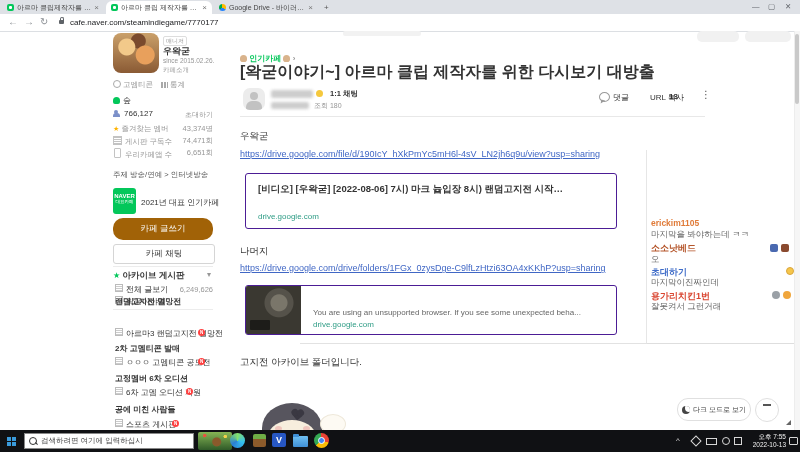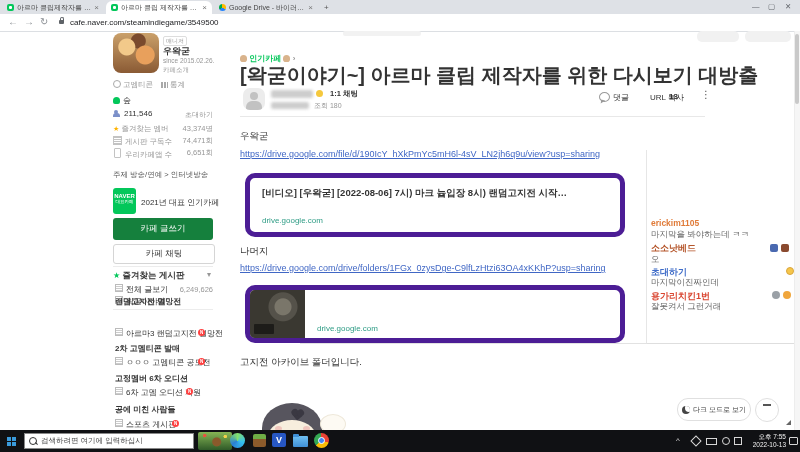--- a/index.html
+++ b/index.html
@@ -2,21 +2,21 @@
 <html><head>
 <meta charset="utf-8">
 <style>
   html,body{margin:0;padding:0;}
   body{width:800px;height:452px;position:relative;overflow:hidden;background:#fff;
        font-family:"Liberation Sans","DejaVu Sans",sans-serif;color:#333;}
   .t{position:absolute;white-space:nowrap;}
   .r{position:absolute;}
   .f6{font-size:6px}.f65{font-size:6.5px}.f7{font-size:7px}.f75{font-size:7.5px}
   .f8{font-size:8px}.f85{font-size:8.5px}.f9{font-size:9px}.f95{font-size:9.5px}
-  .f10{font-size:10px}.f14{font-size:20px}
+  .f10{font-size:10px}.f14{font-size:16px}
   .b{font-weight:bold}.gray{color:#979797}.dgray{color:#666}.dark{color:#333}
   .green{color:#03c75a}.teal{color:#2e9c85}
   .link{color:#4067c5;text-decoration:underline;}
   
   .tabstrip{position:absolute;left:0;top:0;width:800px;height:14px;background:#dee1e6;}
   .tab{position:absolute;top:1px;height:13px;display:flex;align-items:center;gap:3px;
        padding:0 5px;box-sizing:border-box;font-size:7px;color:#444;overflow:hidden;}
   .tab.active{background:#fff;border-radius:6px 6px 0 0;}
   .tab .lbl{overflow:hidden;text-overflow:ellipsis;white-space:nowrap;flex:1;}
   .fav{width:7px;height:7px;border-radius:2px;flex:none;}
@@ -24,21 +24,21 @@
   .fav.naver::after{content:"";position:absolute;left:2px;top:2px;width:3px;height:3px;background:#fff;border-radius:1px;}
   .fav.gdrive{background:conic-gradient(#ffba00 0 33%,#2684fc 33% 66%,#00ac47 66% 100%);border-radius:50%;}
   .tclose{color:#777;font-size:8px;flex:none;}
   .addrbar{position:absolute;left:0;top:14px;width:800px;height:17px;background:#fff;border-bottom:1px solid #dcdfe3;}
   .navic{position:absolute;top:16px;font-size:10px;color:#8b8f94;line-height:12px;}
   .lock{position:absolute;left:59px;top:20px;width:5px;height:4px;background:#5f6368;border-radius:1px;}
   .lock::before{content:"";position:absolute;left:0.5px;top:-3px;width:2.5px;height:3px;border:1px solid #5f6368;border-bottom:none;border-radius:2px 2px 0 0;}
   .winctl{position:absolute;top:2px;font-size:7.5px;color:#5f6368;}
   
   .chip{position:absolute;border:1px solid #ddd;border-radius:2px;color:#979797;font-size:6px;padding:0 2px;line-height:8px;}
-  .btn-dark{position:absolute;background:#15803d;color:#fff;border-radius:3px;display:flex;align-items:center;justify-content:center;}
+  .btn-dark{position:absolute;background:#a16207;color:#fff;border-radius:10px;display:flex;align-items:center;justify-content:center;}
   .btn-light{position:absolute;background:#fff;border:1px solid #d5d5d5;border-radius:3px;color:#333;display:flex;align-items:center;justify-content:center;}
   .hr{position:absolute;height:1px;background:#ececec;}
   .bic{display:inline-block;width:6px;height:6px;border:1px solid #bbb;margin-right:3px;
        background:repeating-linear-gradient(#fff 0 1px,#ccc 1px 2px);vertical-align:0;}
   .nbadge{position:absolute;width:7px;height:7px;border-radius:50%;background:#ff4040;color:#fff;
           font-size:4.5px;font-weight:bold;text-align:center;line-height:7px;}
   .shield{position:absolute;left:113px;top:188px;width:23px;height:26px;background:#03c75a;border-radius:3px;
           color:#fff;text-align:center;}
   .icon-gear{display:inline-block;width:6px;height:6px;border:1.5px solid #a9a9a9;border-radius:50%;vertical-align:-1px;margin-right:2px;}
   .icon-bars{display:inline-block;width:7px;height:6px;margin:0 2px 0 8px;vertical-align:-1px;
@@ -52,21 +52,21 @@
   .icon-phone{display:inline-block;width:5px;height:8px;border:1px solid #c3c3c3;border-radius:1px;margin:0 4px 0 1px;vertical-align:-1px;}
   .star{color:#ffb300;}
   
   .avatar{position:absolute;left:243px;top:88px;width:22px;height:22px;border-radius:7px;background:#ececec;overflow:hidden;}
   .avatar::before{content:"";position:absolute;left:7px;top:4px;width:8px;height:8px;border-radius:50%;background:#c2c2c2;}
   .avatar::after{content:"";position:absolute;left:3px;top:13px;width:16px;height:10px;border-radius:6px 6px 0 0;background:#c2c2c2;}
   .blur{position:absolute;background:#cdcdcd;border-radius:2px;filter:blur(1.6px);}
   .ydot{position:absolute;width:7px;height:7px;border-radius:50%;background:#f5c83d;}
   .bubble{position:absolute;width:9px;height:8px;border:1px solid #9a9a9a;border-radius:50%;}
   .bubble::after{content:"";position:absolute;left:1px;bottom:-3px;border:2px solid transparent;border-top-color:#9a9a9a;border-left-color:#9a9a9a;width:0;height:0;transform:rotate(10deg);}
-  .card{position:absolute;border:5px solid #4c1d95;border-radius:10px;background:#fff;}
+  .card{position:absolute;border:1px solid #4c1d95;border-radius:3px;background:#fff;}
   .thumb{position:absolute;left:0;top:0;width:55px;height:100%;
      background:radial-gradient(circle at 60% 35%, #7a766a 0 8px, #55524a 9px 14px, #3a3831 15px),
                 linear-gradient(160deg,#8a8672,#57544a 55%,#23221e);}
   .thumb::after{content:"";position:absolute;left:4px;bottom:4px;width:20px;height:10px;background:#1d1c19;border-radius:1px;}
   
   .overlay{position:absolute;left:646px;top:150px;width:150px;height:193px;background:transparent;
            border-left:1px solid #e6e6e6;border-bottom:1px solid #dedede;}
   .badge-sq{position:absolute;width:8px;height:8px;border-radius:2px;}
   .badge-ci{position:absolute;width:8px;height:8px;border-radius:50%;}
   
@@ -141,41 +141,41 @@
   <div class="t f8" style="left:324px;top:3px;color:#555;">+</div>
   <span class="winctl" style="left:752px;">—</span>
   <span class="winctl" style="left:768px;">▢</span>
   <span class="winctl" style="left:785px;">✕</span>
 </div>
 <div class="addrbar"></div>
 <span class="navic" style="left:8px;">←</span>
 <span class="navic" style="left:24px;">→</span>
 <span class="navic" style="left:40px;">↻</span>
 <span class="lock"></span>
-<div class="t f8" style="left:70px;top:18px;color:#202124;">cafe.naver.com/steamindiegame/3549500</div>
+<div class="t f8" style="left:70px;top:18px;color:#202124;">cafe.naver.com/steamindiegame/7770177</div>
 
 <div class="r" style="left:343px;top:31px;width:78px;height:5px;background:#f2f2f2;border-radius:2px;"></div>
 <div class="r" style="left:697px;top:31px;width:42px;height:11px;background:#f1f1f1;border-radius:5px;"></div>
 <div class="r" style="left:745px;top:31px;width:46px;height:11px;background:#f1f1f1;border-radius:5px;"></div>
 
 <div class="r" style="left:113px;top:33px;width:46px;height:40px;border-radius:8px;overflow:hidden;
      background:radial-gradient(circle at 30% 35%, #f2c98a 0 8px, transparent 9px),
                 radial-gradient(circle at 70% 55%, #e8a05c 0 9px, transparent 10px),
                 radial-gradient(circle at 55% 20%, #7a4a2d 0 7px, transparent 8px),
                 linear-gradient(#caa06a,#8a5a34);"></div>
 <span class="chip" style="left:163px;top:36px;">매니저</span>
 <div class="t f9 b dark" style="left:163px;top:45px;">우왁굳</div>
 <div class="t f65 gray" style="left:163px;top:57px;">since 2015.02.26.</div>
 <div class="t f65 gray" style="left:163px;top:66px;">카페소개</div>
 
 <div class="t f75 gray" style="left:113px;top:80px;"><span class="icon-gear"></span><span>고멤티콘</span><span class="icon-bars"></span><span>통계</span></div>
 
 <div class="t f8 dark" style="left:113px;top:95px;"><span class="icon-tree"></span><span>숲</span></div>
 
-<div class="t f8 dark" style="left:113px;top:109px;"><span class="icon-people"></span><span>211,546</span></div>
+<div class="t f8 dark" style="left:113px;top:109px;"><span class="icon-people"></span><span>766,127</span></div>
 <div class="t f7 gray" style="right:587px;top:110px;">초대하기</div>
 
 <div class="t f75 gray" style="left:113px;top:124px;"><span class="star f7">★</span> <span>즐겨찾는 멤버</span></div>
 <div class="t f75 gray" style="right:587px;top:124px;">43,374명</div>
 <div class="t f75 gray" style="left:113px;top:136px;"><span class="icon-board"></span><span>게시판 구독수</span></div>
 <div class="t f75 gray" style="right:587px;top:136px;">74,471회</div>
 <div class="t f75 gray" style="left:113px;top:148px;"><span class="icon-phone"></span><span>우리카페앱 수</span></div>
 <div class="t f75 gray" style="right:587px;top:148px;">6,651회</div>
 
 <div class="t f75" style="left:113px;top:170px;color:#555;">주제 방송/연예 &gt; 인터넷방송</div>
@@ -183,21 +183,21 @@
 <div class="shield">
   <div class="f6 b" style="margin-top:5px;">NAVER</div>
   <div style="font-size:4.5px;">대표카페</div>
 </div>
 <div class="t f8 dark" style="left:141px;top:197px;">2021년 대표 인기카페</div>
 
 <div class="btn-dark f85" style="left:113px;top:218px;width:100px;height:22px;">카페 글쓰기</div>
 <div class="btn-light f85" style="left:113px;top:244px;width:100px;height:18px;">카페 채팅</div>
 
 <div class="hr" style="left:113px;top:266px;width:100px;"></div>
-<div class="t f85 b dark" style="left:113px;top:270px;"><span class="green f8">★</span> <span>즐겨찾는 게시판</span></div>
+<div class="t f85 b dark" style="left:113px;top:270px;"><span class="green f8">★</span> <span>아카이브 게시판</span></div>
 <div class="t f8 gray" style="right:589px;top:270px;">▾</div>
 
 <div class="t f8 dark" style="left:115px;top:284px;"><span class="bic"></span><span>전체 글보기</span></div>
 <div class="t f75 gray" style="right:587px;top:285px;">6,249,626</div>
 <div class="t f8 dark" style="left:115px;top:296px;"><span class="bic"></span><span>왁굳이야기</span></div>
 <div class="hr" style="left:113px;top:309px;width:100px;"></div>
 
 <div class="t f8 b dark" style="left:115px;top:296px;">랜덤고지전 멸망전</div>
 <div class="t f8 dark" style="left:115px;top:328px;"><span class="bic"></span><span>아르마3 랜덤고지전 멸망전</span></div>
 <div class="nbadge" style="left:198px;top:329px;">N</div>
@@ -243,20 +243,21 @@
 <div class="card" style="left:245px;top:173px;width:370px;height:54px;">
   <div class="t f95 b dark" style="left:12px;top:9px;max-width:348px;overflow:hidden;text-overflow:ellipsis;">[비디오] [우왁굳] [2022-08-06] 7시) 마크 늅입장 8시) 랜덤고지전 시작…</div>
   <div class="t f8 teal" style="left:12px;top:38px;">drive.google.com</div>
 </div>
 
 <div class="t f95 dark" style="left:240px;top:245px;">나머지</div>
 <div class="t f9 link" style="left:240px;top:263px;">https://drive.google.com/drive/folders/1FGx_0zysDge-C9lfLzHtzi63OA4xKKhP?usp=sharing</div>
 
 <div class="card" style="left:245px;top:285px;width:370px;height:48px;overflow:hidden;">
   <div class="thumb"></div>
+  <div class="t f8 dgray" style="left:67px;top:22px;max-width:295px;overflow:hidden;text-overflow:ellipsis;">You are using an unsupported browser. If you see some unexpected beha...</div>
   <div class="t f8 teal" style="left:67px;top:34px;">drive.google.com</div>
 </div>
 
 <div class="t f95 dark" style="left:240px;top:356px;">고지전 아카이브 폴더입니다.</div>
 
 <div class="overlay"></div>
 <div class="hr" style="left:300px;top:343px;width:346px;background:#e2e2e2;"></div>
 
 <div class="t f85 b" style="left:651px;top:218px;color:#e07b39;">erickim1105</div>
 <div class="t f85 dgray" style="left:651px;top:229px;">마지막을 봐야하는데 ㅋㅋ</div>

